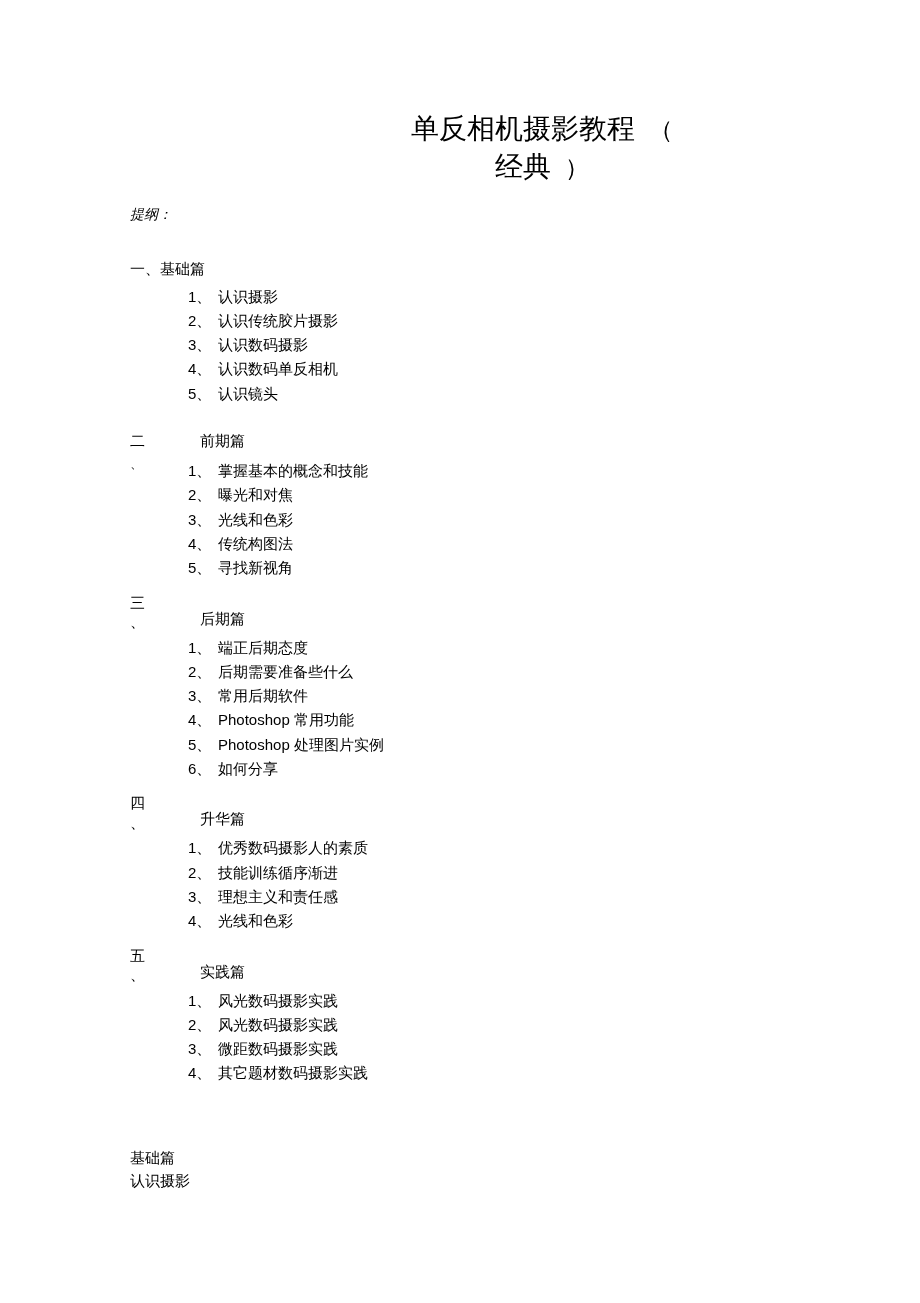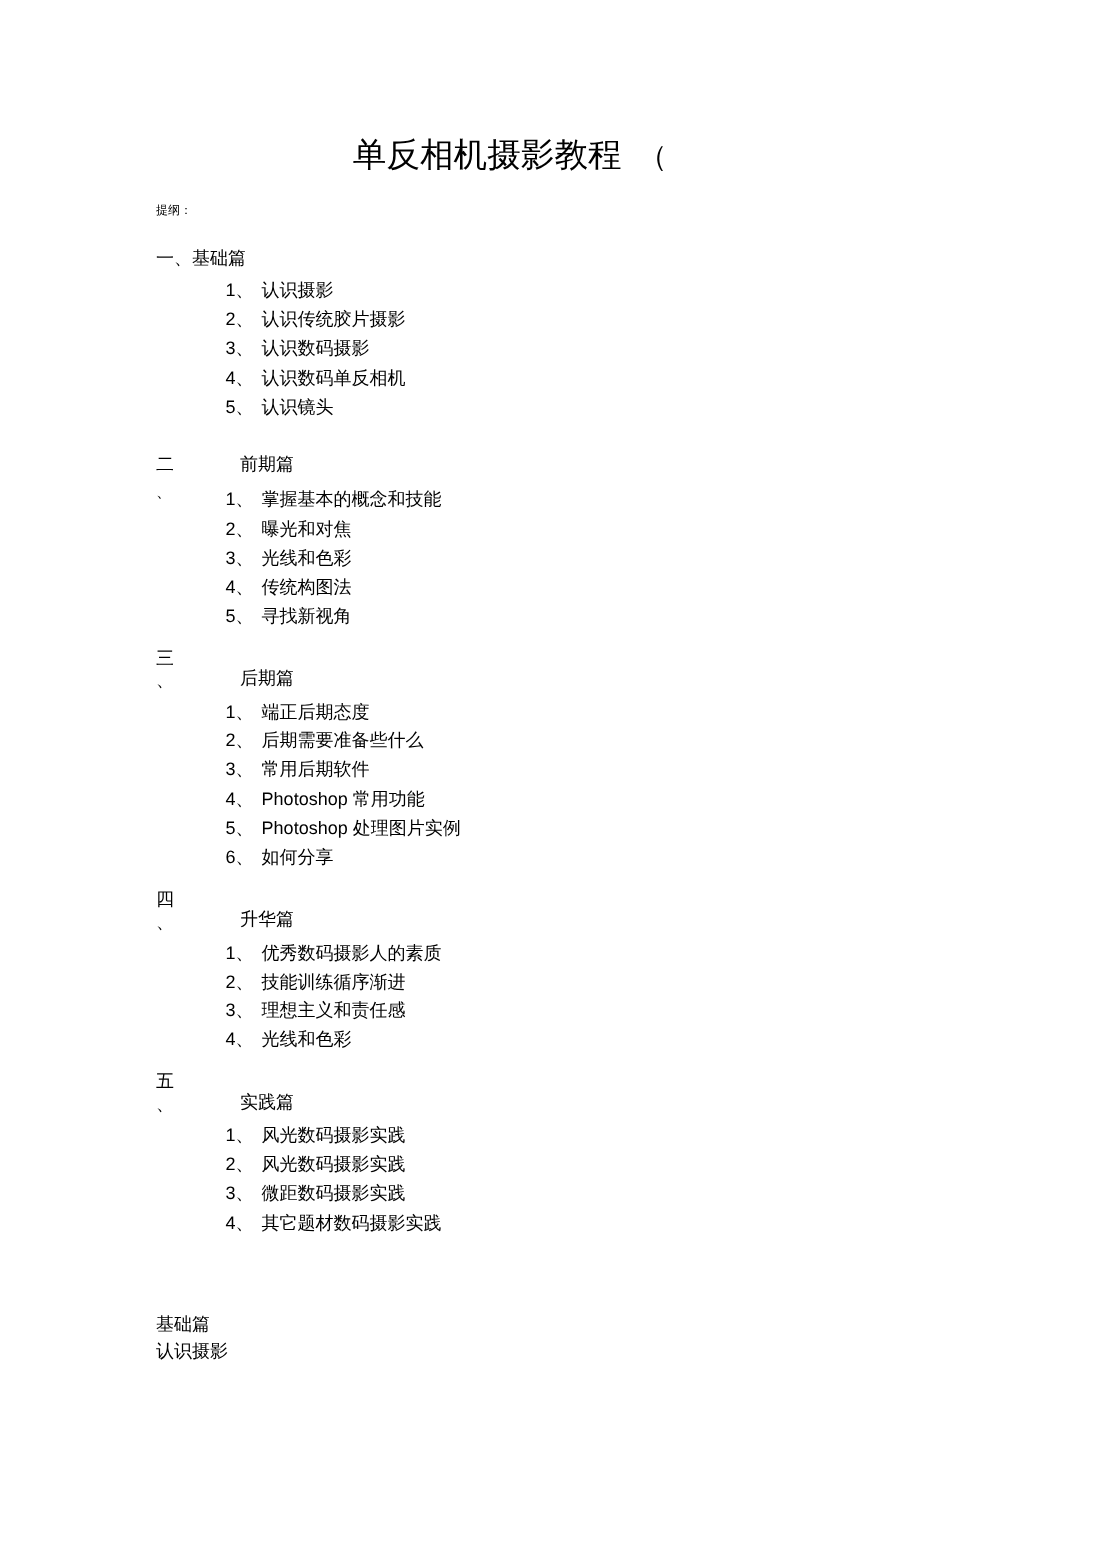--- a/index.html
+++ b/index.html
@@ -7,31 +7,33 @@
     width: 920px;
     min-height: 1303px;
     background: #fff;
     font-family: "Microsoft YaHei", "SimSun", sans-serif;
     color: #000;
     padding: 110px 130px 60px 130px;
   }
   .title-block {
     margin-left: 164px;
     margin-bottom: 20px;
+    text-align: center;
   }
   .title-line {
     font-size: 28px;
     font-weight: 400;
     line-height: 1.35;
   }
   .title-line .paren { font-size: 24px; margin-left: 14px; }
   .title-line2 .paren { font-size: 24px; margin-left: 14px; }
   .outline-label {
-    font-size: 10px;
-    margin-bottom: 24px;
+    font-size: 14px;
+    margin-bottom: 36px;
+    font-style: italic;
   }
   .section {
     margin-bottom: 12px;
   }
   .sec-head {
     display: flex;
     align-items: baseline;
     font-size: 15px;
     margin-bottom: 6px;
   }
@@ -65,20 +67,23 @@
     line-height: 1.55;
   }
 </style>
 </head>
 <body>
 
 <div class="title-block">
   <div class="title-line">
     <span>单反相机摄影教程</span><span class="paren">（</span>
   </div>
+  <div class="title-line title-line2">
+    <span>经典</span><span class="paren">）</span>
+  </div>
 </div>
 
 <div class="outline-label">提纲：</div>
 
 <div class="section">
   <div class="sec-head">
     <span class="sec-marker"><span>一</span><span>、</span></span>
     <span class="sec-title">基础篇</span>
   </div>
   <div class="items">

